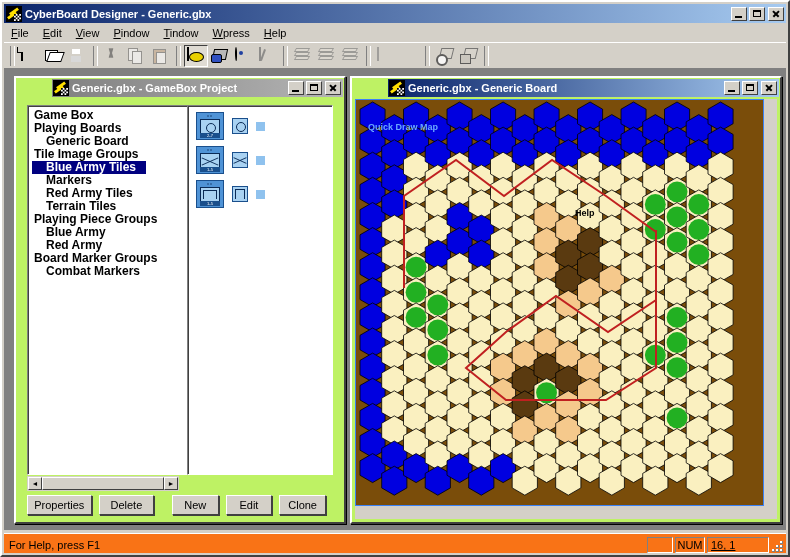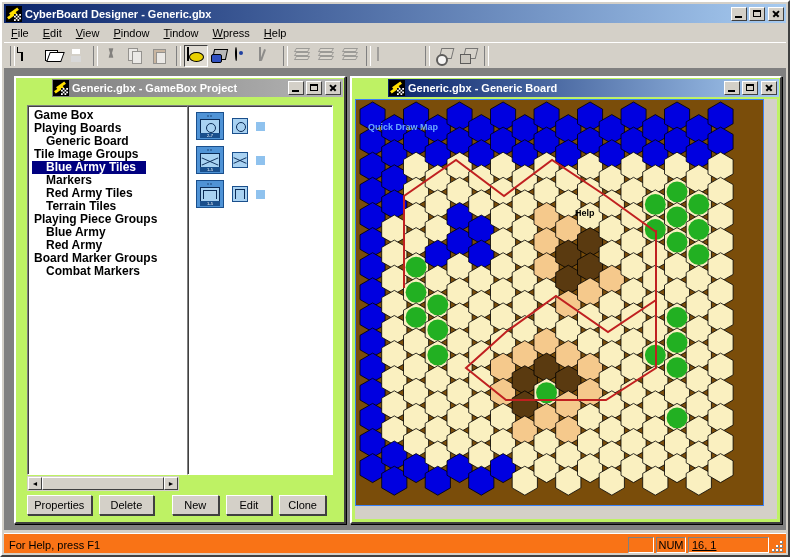--- a/index.html
+++ b/index.html
@@ -753,21 +753,21 @@
         </div>
       </div>
     </div>
 
   </div>
 
   <div class="statusbar">
     <span class="stpanel flat">For Help, press F1</span>
     <span class="stpanel" style="width:26px;"></span>
     <span class="stpanel" style="width:30px;justify-content:center;">NUM</span>
-    <span class="stpanel" style="width:81px;text-decoration:underline;">16, 1</span>
+    <span class="stpanel" style="width:62px;text-decoration:underline;">16, 1</span>
     <span class="grip">
         <i></i>
         <i></i>
         <i></i>
         <i></i>
         <i></i>
         <i></i>
       </span>
   </div>
 

